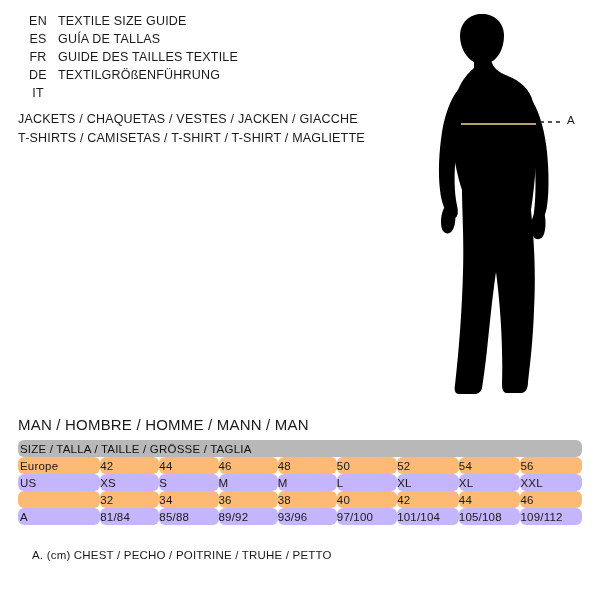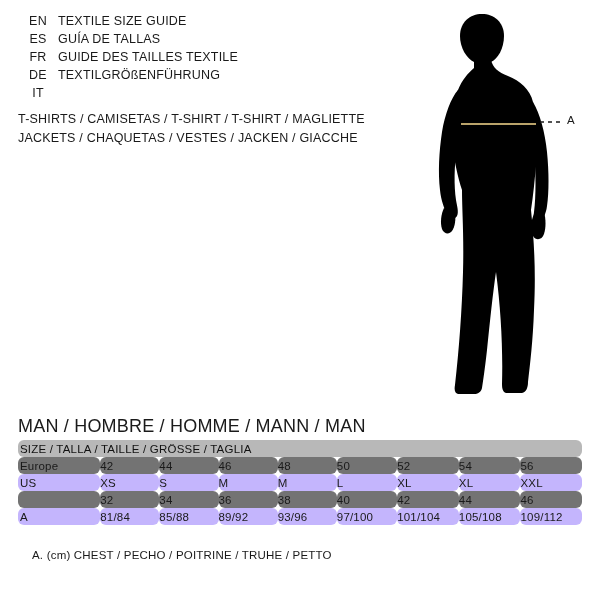--- a/index.html
+++ b/index.html
@@ -75,21 +75,21 @@
     top: 104px;
     font-size: 11.5px;
     color: #1a1a1a;
   }
 
   
   .man-title {
     position: absolute;
     left: 18px;
     top: 416px;
-    font-size: 18px;
+    font-size: 15px;
     letter-spacing: 0.2px;
   }
   table.size-table {
     position: absolute;
     left: 18px;
     top: 440px;
     width: 564px;
     border-collapse: collapse;
     font-size: 11.5px;
     letter-spacing: 0.2px;
@@ -102,21 +102,21 @@
     font-weight: normal;
     vertical-align: middle;
     border-radius: 6px;
   }
   .row-header th {
     background: #b8b8b8;
     color: #111;
     height: 16px;
   }
   .row-shade td {
-    background: #737373;
+    background: #fdba74;
     margin-left: 8px;
   }
   .row-plain td {
     background: #c4b5fd;
   }
   .col-label { width: 90px; padding-left: 2px !important; }
   .col-v { width: 66px; }
   .header-span { padding-left: 2px !important; }
 
   .footnote {
@@ -149,22 +149,22 @@
     <div class="lang-row">
       <span class="lang-code">DE</span>
       <span class="lang-text">TEXTILGRÖßENFÜHRUNG</span>
     </div>
     <div class="lang-row">
       <span class="lang-code">IT</span>
     </div>
   </div>
 
   <div class="cat-block">
+    <div class="cat-line">JACKETS / CHAQUETAS / VESTES / JACKEN / GIACCHE</div>
     <div class="cat-line">T-SHIRTS / CAMISETAS / T-SHIRT / T-SHIRT / MAGLIETTE</div>
-    <div class="cat-line">JACKETS / CHAQUETAS / VESTES / JACKEN / GIACCHE</div>
   </div>
 
   <div class="figure-wrap">
     <svg class="figure-svg" width="200" height="395" viewBox="0 0 200 395" xmlns="http://www.w3.org/2000/svg">
 
       <path fill="#000000" d="M60 26 C60 12, 70 4, 82 4 C94 4, 104 12, 104 26 C104 38, 98 49, 91 52 L74 52 C67 49, 60 38, 60 26 Z"></path>
 
       <path fill="#000000" d="
         M74 50
         L91 50

